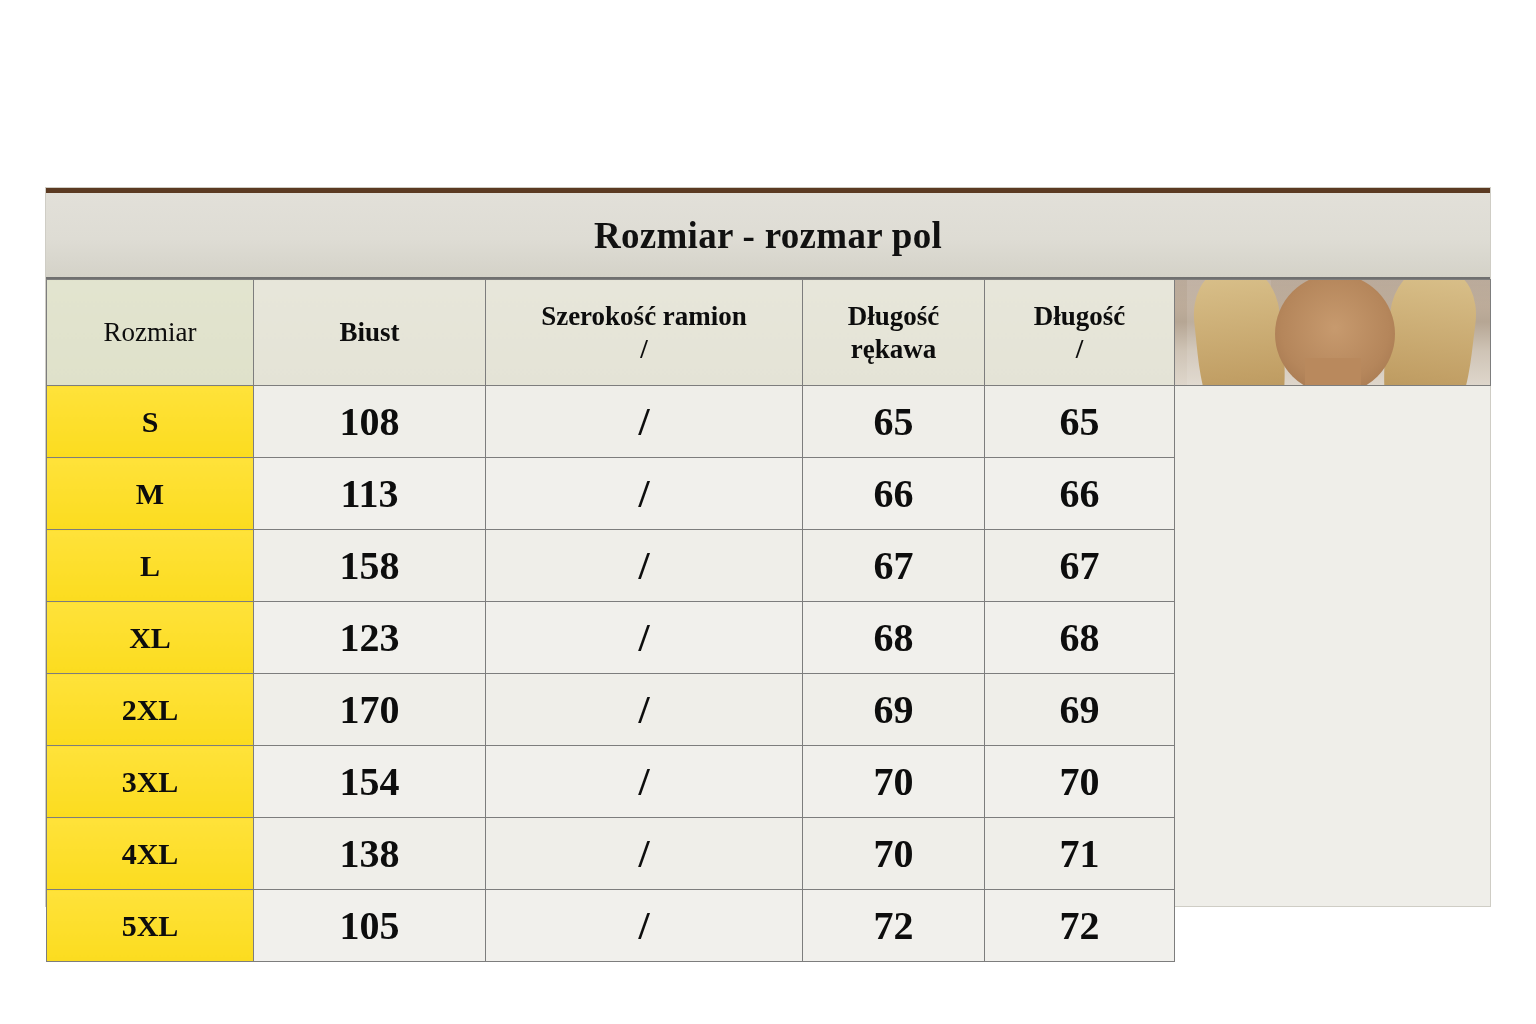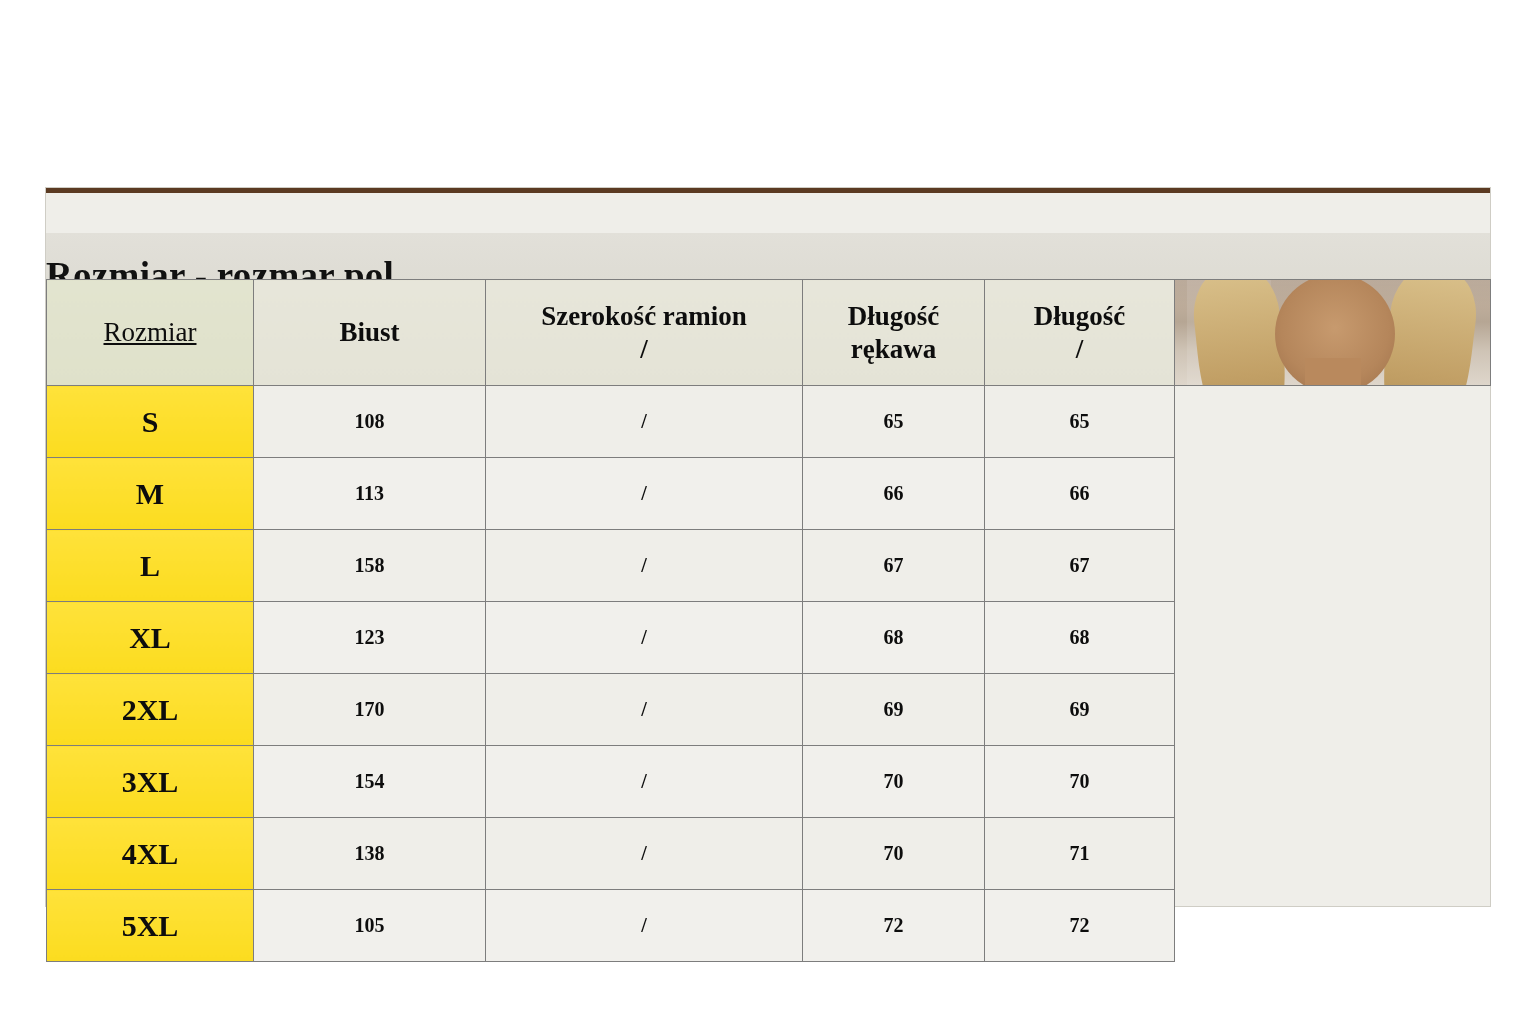--- a/index.html
+++ b/index.html
@@ -40,22 +40,22 @@
 
   .title-band {
     position: absolute;
     left: 0;
     top: 5px;
     width: 100%;
     height: 84px;
     background: linear-gradient(180deg,#e2e0d9 0%, #dedcd4 55%, #d4d2c8 100%);
     display: flex;
     align-items: center;
+    justify-content: center;
     border-bottom: 2px solid #6f6f6f;
-    margin-top: 40px;
   }
 
   .title-band .title {
     font-size: 37px;
     font-weight: bold;
     color: #111111;
     letter-spacing: 0.3px;
     font-family: "Liberation Serif", serif;
   }
 
@@ -81,33 +81,32 @@
     background: linear-gradient(180deg,#e7e6da 0%, #e4e3d6 100%);
     font-size: 27px;
     font-weight: bold;
     line-height: 1.22;
     padding: 2px 6px;
   }
 
   thead th.hdr-size {
     background: linear-gradient(180deg,#e2e4cf 0%, #dfe1ca 100%);
     font-weight: normal;
-    text-decoration: underline;
   }
   thead th.hdr-bust {
     font-weight: bold;
   }
   thead th.hdr-sleeve,
   thead th.hdr-length {
     font-weight: bold;
   }
 
   tbody td {
     height: 69px;
-    font-size: 20px;
+    font-size: 40px;
     font-weight: bold;
     background: #f0efeb;
   }
 
   tbody td.size-cell {
     background: linear-gradient(180deg,#ffe23a 0%, #fbdc1f 100%);
     font-size: 30px;
     font-weight: bold;
   }
 

